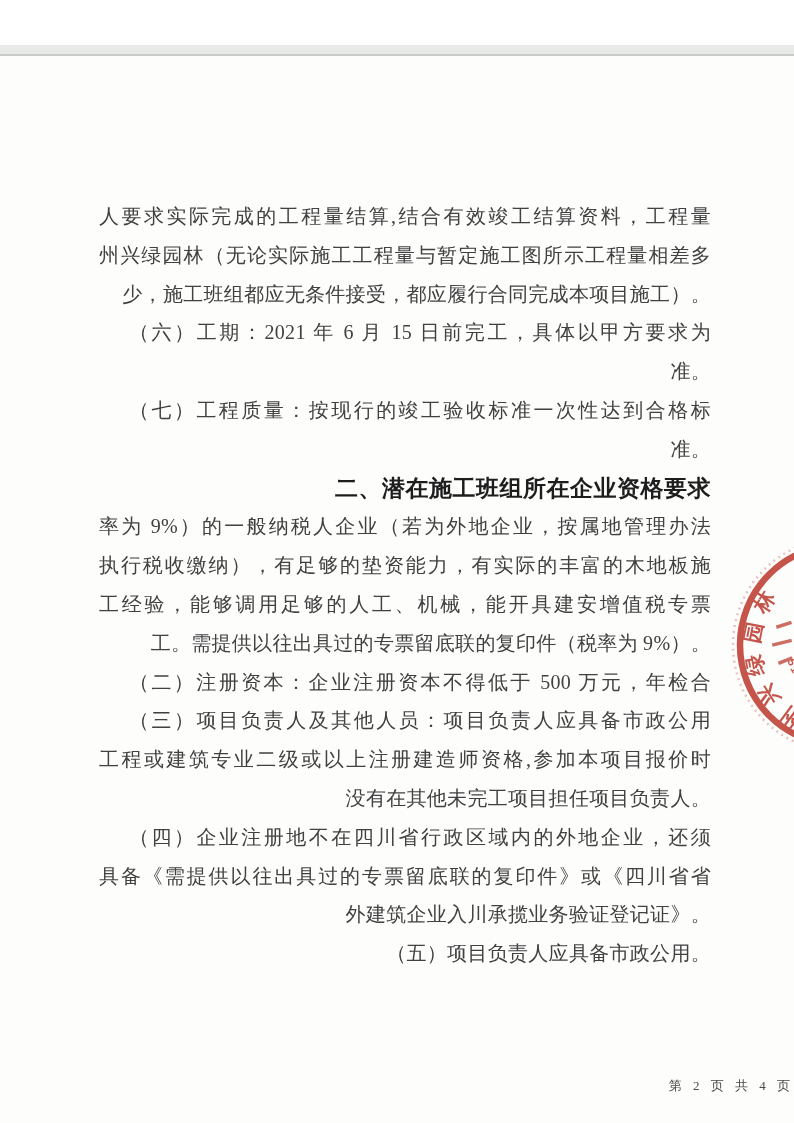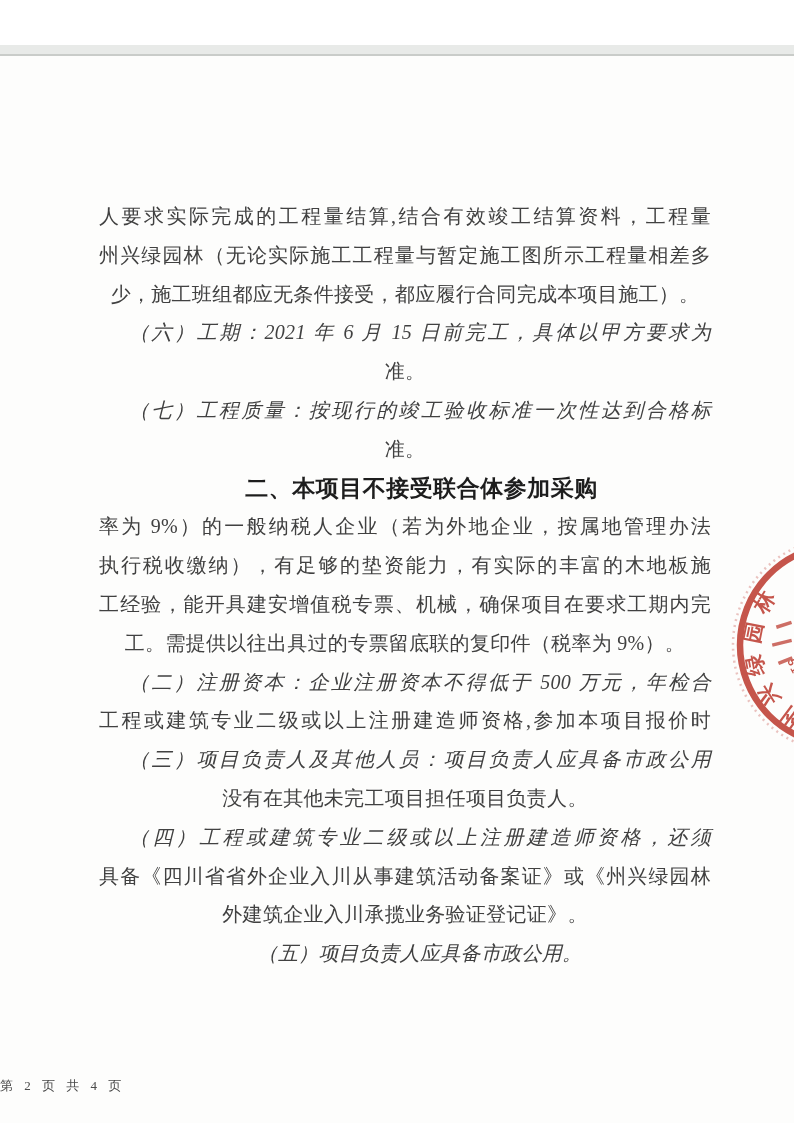--- a/index.html
+++ b/index.html
@@ -31,45 +31,44 @@
     left: 99px;
     top: 152px;
     width: 612px;
     color: #414141;
   }
   .line {
     height: 38.8px;
     line-height: 38.8px;
     font-size: 20px;
     letter-spacing: 0.3px;
-    text-align: center;
+    text-align: right;
     white-space: normal;
   }
   .line.fill {
     text-align: justify;
     text-align-last: justify;
   }
   .line.indent {
     padding-left: 30px;
-    font-style: italic;
   }
   .line.heading {
     font-family: "Liberation Sans", "DejaVu Sans", sans-serif;
     font-weight: 700;
     font-size: 23px;
     letter-spacing: 0.5px;
     color: #1d1d1d;
     padding-left: 33px;
   }
   .page-footer {
     position: absolute;
     top: 1032px;
     left: 0;
     width: 100%;
-    text-align: left;
+    text-align: right;
     font-size: 13px;
     letter-spacing: 4px;
     color: #4a4a4a;
     font-family: "Liberation Serif", "DejaVu Serif", serif;
   }
   .seal {
     position: absolute;
     left: 730px;
     top: 482px;
     width: 64px;
@@ -84,31 +83,31 @@
   <div class="scan-band"></div>
 
   <div class="text-block">
       <div class="line fill">人要求实际完成的工程量结算,结合有效竣工结算资料，工程量</div>
       <div class="line fill">州兴绿园林（无论实际施工工程量与暂定施工图所示工程量相差多</div>
       <div class="line">少，施工班组都应无条件接受，都应履行合同完成本项目施工）。</div>
       <div class="line fill indent">（六）工期：2021 年 6 月 15 日前完工，具体以甲方要求为</div>
       <div class="line">准。</div>
       <div class="line fill indent">（七）工程质量：按现行的竣工验收标准一次性达到合格标</div>
       <div class="line">准。</div>
-      <div class="line heading">二、本项目不接受联合体参加采购</div>
+      <div class="line heading">二、潜在施工班组所在企业资格要求</div>
       <div class="line fill">率为 9%）的一般纳税人企业（若为外地企业，按属地管理办法</div>
       <div class="line fill">执行税收缴纳），有足够的垫资能力，有实际的丰富的木地板施</div>
-      <div class="line fill">工经验，能开具建安增值税专票、机械，确保项目在要求工期内完</div>
+      <div class="line fill">工经验，能够调用足够的人工、机械，能开具建安增值税专票</div>
       <div class="line">工。需提供以往出具过的专票留底联的复印件（税率为 9%）。</div>
       <div class="line fill indent">（二）注册资本：企业注册资本不得低于 500 万元，年检合</div>
+      <div class="line fill indent">（三）项目负责人及其他人员：项目负责人应具备市政公用</div>
       <div class="line fill">工程或建筑专业二级或以上注册建造师资格,参加本项目报价时</div>
-      <div class="line fill indent">（三）项目负责人及其他人员：项目负责人应具备市政公用</div>
       <div class="line">没有在其他未完工项目担任项目负责人。</div>
-      <div class="line fill indent">（四）工程或建筑专业二级或以上注册建造师资格，还须</div>
-      <div class="line fill">具备《四川省省外企业入川从事建筑活动备案证》或《州兴绿园林</div>
+      <div class="line fill indent">（四）企业注册地不在四川省行政区域内的外地企业，还须</div>
+      <div class="line fill">具备《需提供以往出具过的专票留底联的复印件》或《四川省省</div>
       <div class="line">外建筑企业入川承揽业务验证登记证》。</div>
       <div class="line indent">（五）项目负责人应具备市政公用。</div>
     </div>
 
   <svg class="seal" viewBox="0 0 64 236">
     <g id="seal-group" opacity="0.9">
 
       <circle cx="110" cy="118" r="107" fill="none" stroke-width="2.5" stroke-dasharray="2 4" opacity="0.35" class="seal-stroke" stroke="#bf4338"></circle>
 
       <circle cx="110" cy="118" r="100" fill="none" stroke-width="6.5" class="seal-stroke" stroke="#bf4338"></circle>

